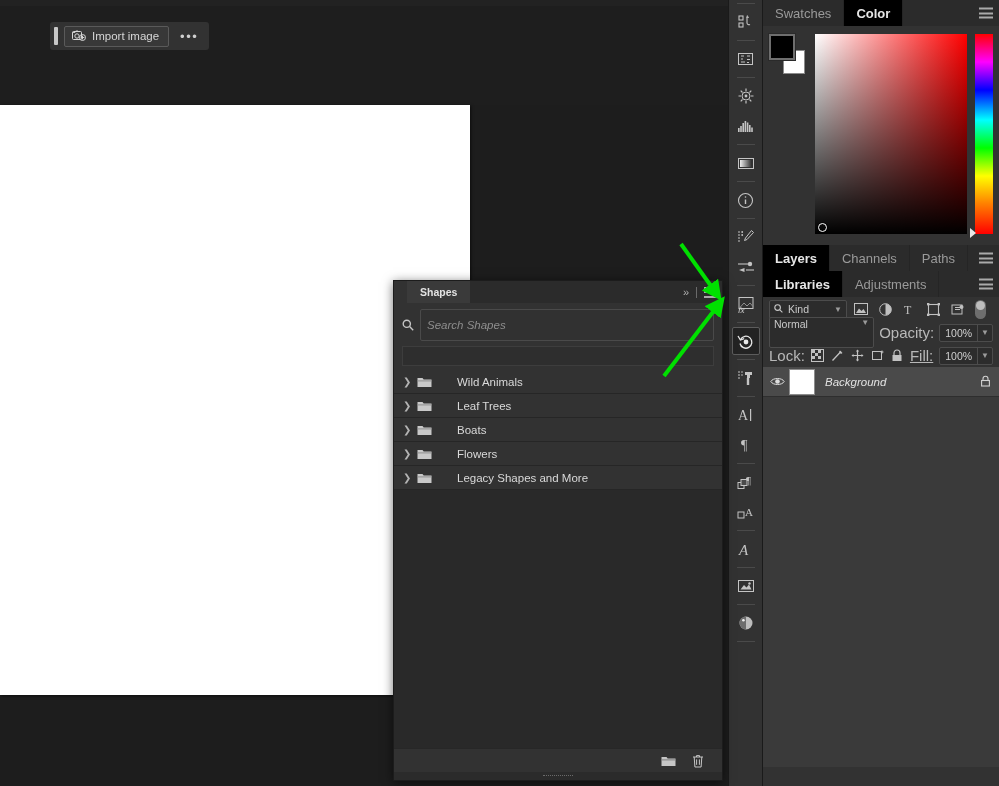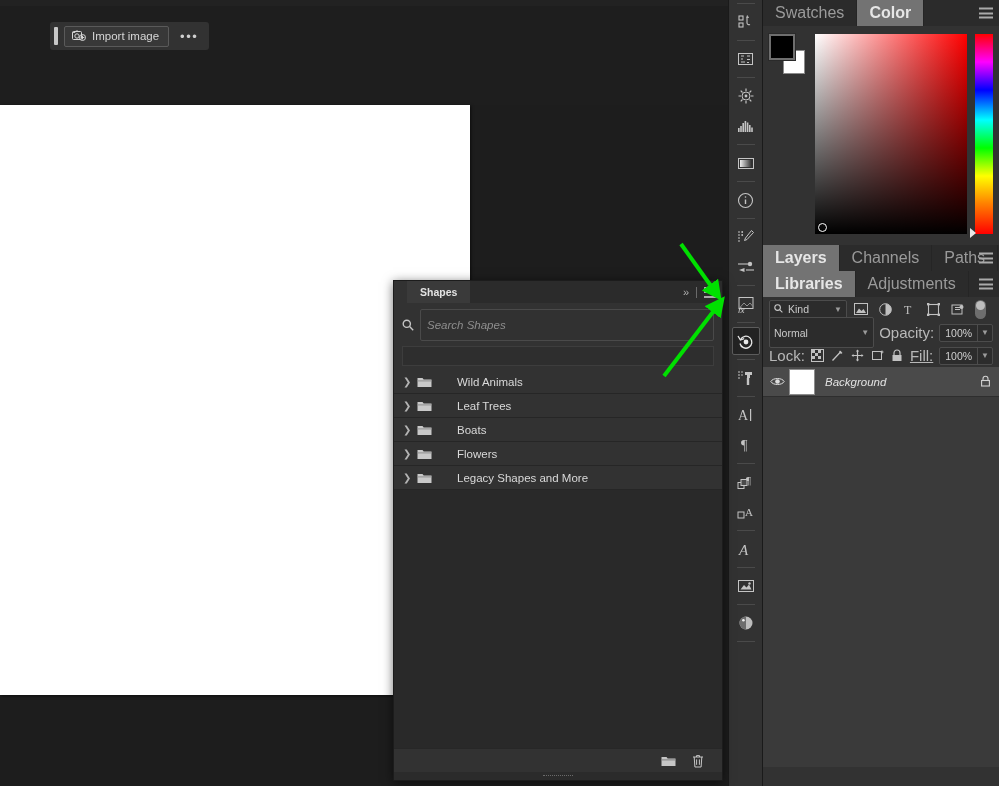--- a/index.html
+++ b/index.html
@@ -76,24 +76,24 @@
     background: #323232; border-left: 1px solid #1a1a1a;
   }
 
   
   .tabstrip {
     display: flex; align-items: stretch; height: 26px;
     background: #2b2b2b; position: relative;
   }
   .tab {
     display: flex; align-items: center; padding: 0 12px;
-    font-size: 16px; color: #9a9a9a; cursor: pointer;
+    font-size: 13px; color: #9a9a9a; cursor: pointer;
     border-right: 1px solid #252525;
   }
-  .tab.active { background: #737373; color: #e6e6e6; font-weight: bold; }
+  .tab.active { background: #000000; color: #e6e6e6; font-weight: bold; }
   .panel-menu {
     position: absolute; right: 6px; top: 50%; transform: translateY(-50%);
     width: 14px; height: 11px; cursor: pointer;
     display: flex; flex-direction: column; justify-content: space-between;
   }
   .panel-menu i { display: block; height: 2px; background: #aaa; }
 
   
   .colorpanel { background: #323232; padding: 8px 6px 10px 6px; height: 219px; }
   .colorpanel-inner { display: flex; gap: 8px; height: 100%; }
@@ -154,21 +154,21 @@
   }
   .toggle-pill::after {
     content: ''; position: absolute; left: 1px; top: 1px;
     width: 9px; height: 9px; background: #bdbdbd; border-radius: 50%;
   }
   .blend-row {
     display: flex; align-items: center; gap: 5px;
     height: 23px; padding: 0 6px; background: #323232;
   }
   .blend-select {
-    display: flex; align-items: center; width: 107px; height: 31px;
+    display: flex; align-items: flex-start; width: 107px; height: 31px;
     background: #2c2c2c; border: 1px solid #4c4c4c; border-radius: 2px;
     padding: 0 4px; font-size: 10.5px; color: #c9c9c9; cursor: pointer; gap: 8px;
   }
   .blend-select .cv { margin-left: auto; font-size: 8px; color: #9a9a9a; }
   .mini-label { font-size: 15px; color: #b8b8b8; }
   .num-box {
     display: flex; align-items: center; height: 18px; background: #2c2c2c;
     border: 1px solid #4c4c4c; border-radius: 2px; cursor: text; text-align: right;
   }
   .num-box span { font-size: 10.5px; color: #cfcfcf; padding: 0 5px; }

